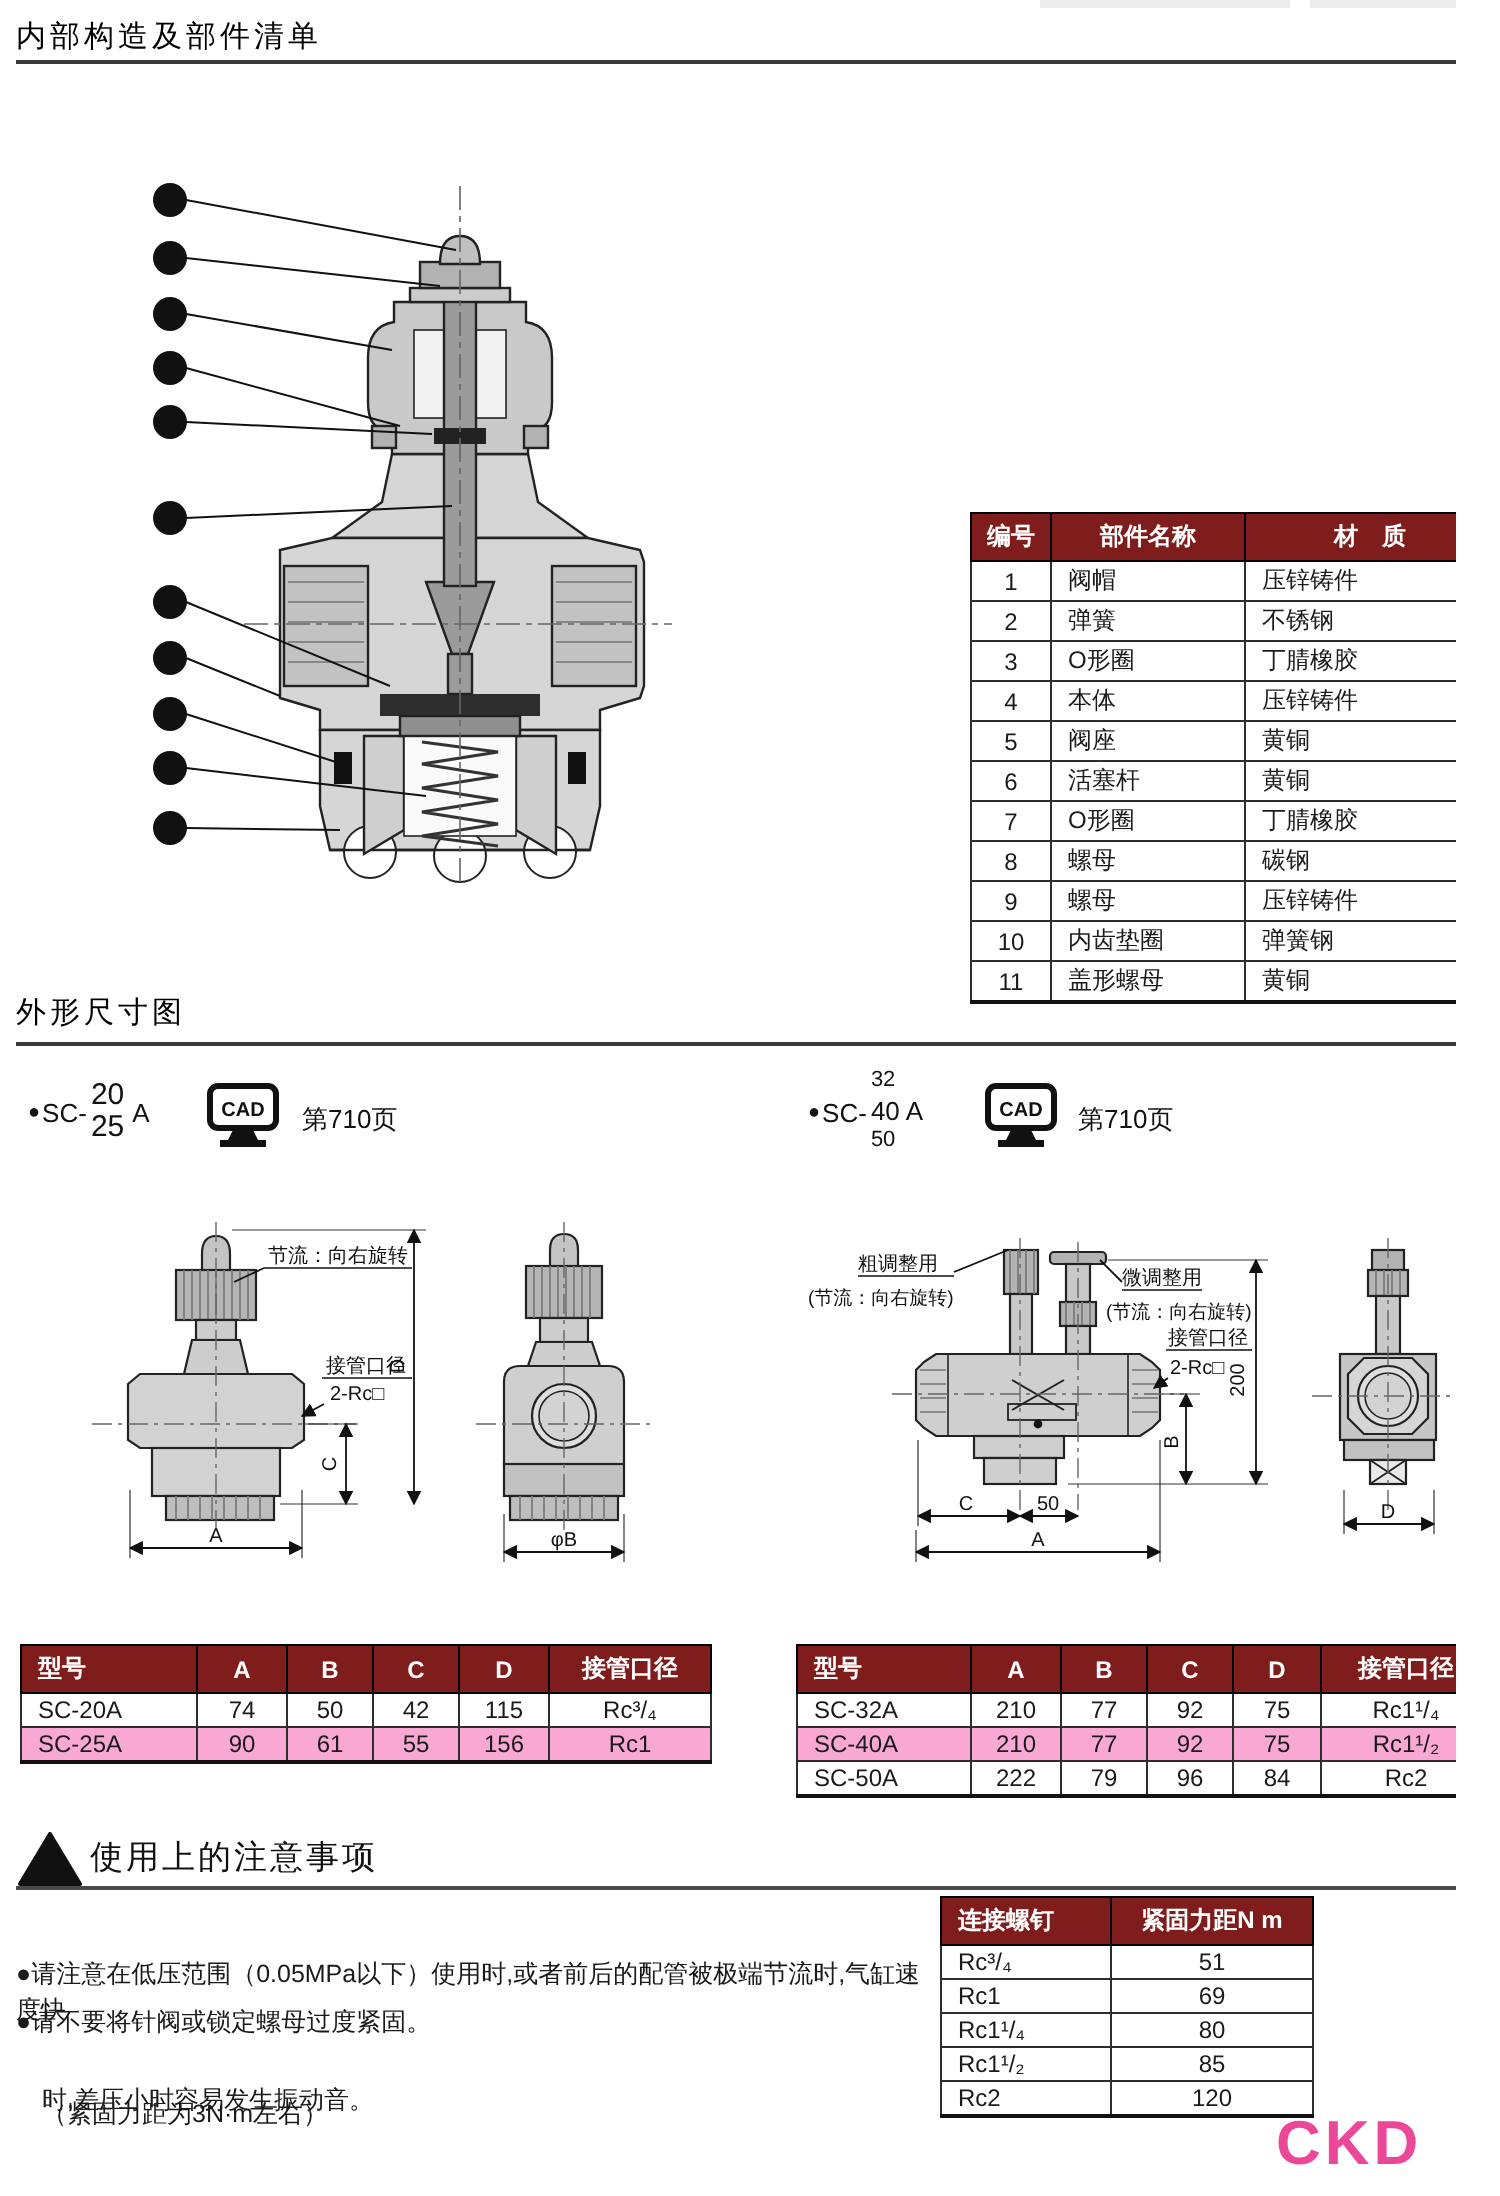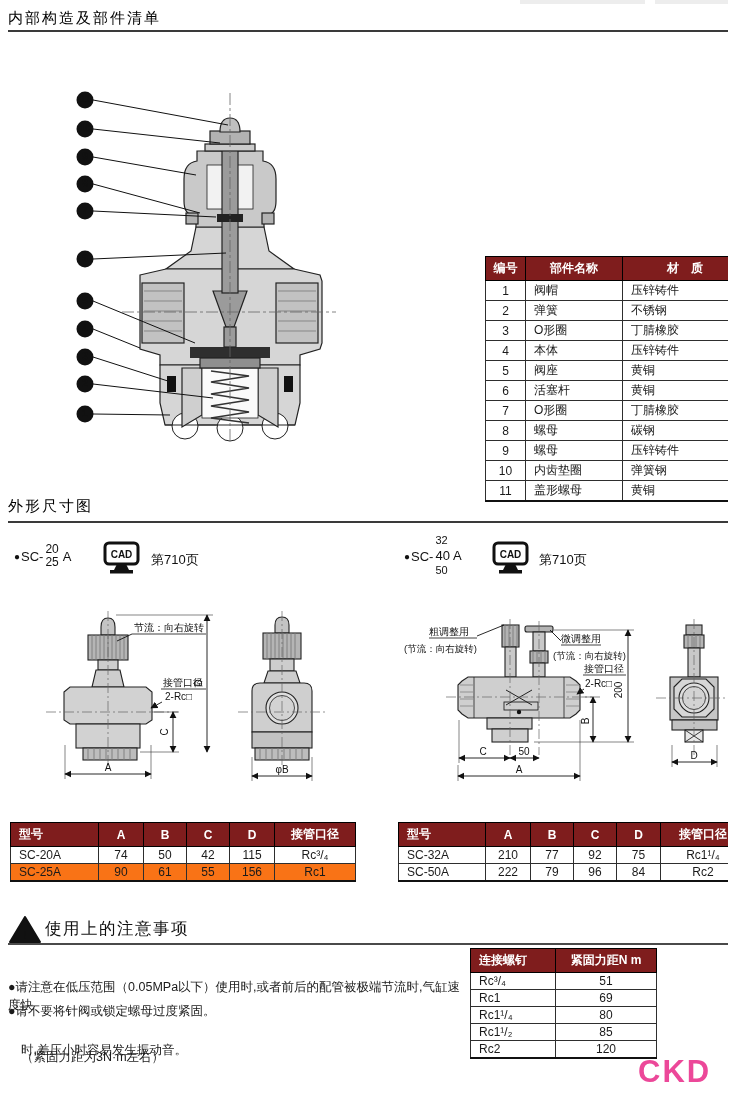--- a/index.html
+++ b/index.html
@@ -9,26 +9,26 @@
   .sec-title{font-size:15px;letter-spacing:2px;color:#000;}
   .rule{background:#3a3a3a;height:2px;}
   .thin-rule{background:#4a4a4a;height:1.5px;}
 
   
   table.dt{border-collapse:collapse;table-layout:fixed;width:100%;font-size:12px;
            border-bottom:2.5px solid #111;}
   table.dt th{background:#7f1d1d;color:#fff;font-weight:bold;border:1px solid #000;
               padding:3px 4px;font-size:12px;}
   table.dt td{border:1px solid #2e2e2e;padding:1px 4px;color:#1a1a1a;background:#fff;}
-  table.dt tr.shade td{background:#f97316;}
+  table.dt tr.shade td{background:#f9a8d4;}
   .cm{text-align:center;} .cl{text-align:left;padding-left:8px !important;}
 
   
   .cadgrp{display:flex;align-items:center;font-size:13px;}
-  .stack{display:flex;flex-direction:column;line-height:1.05;font-size:12px;
+  .stack{display:flex;flex-direction:column;line-height:1.05;font-size:15px;
          align-items:flex-start;margin:0 2px;}
   .bullet{font-size:10px;margin-right:1px;}
   .pageref{font-size:13px;margin-left:6px;}
 
   
   .note-text{font-size:12.5px;line-height:1.4;color:#1a1a1a;}
   .hang{padding-left:13px;margin-top:28px;}
 
   .brand{font-size:31px;font-weight:800;color:#ec4899;letter-spacing:2px;}
 
@@ -478,20 +478,28 @@
         </thead>
       <tbody>
         <tr>
           <td class="cl">SC-32A</td>
             <td class="cm">210</td>
             <td class="cm">77</td>
             <td class="cm">92</td>
             <td class="cm">75</td>
             <td class="cm">Rc1¹/₄</td>
         </tr>
+        <tr class="shade">
+          <td class="cl">SC-40A</td>
+            <td class="cm">210</td>
+            <td class="cm">77</td>
+            <td class="cm">92</td>
+            <td class="cm">75</td>
+            <td class="cm">Rc1¹/₂</td>
+        </tr>
         <tr>
           <td class="cl">SC-50A</td>
             <td class="cm">222</td>
             <td class="cm">79</td>
             <td class="cm">96</td>
             <td class="cm">84</td>
             <td class="cm">Rc2</td>
         </tr>
       </tbody>
     </table>

